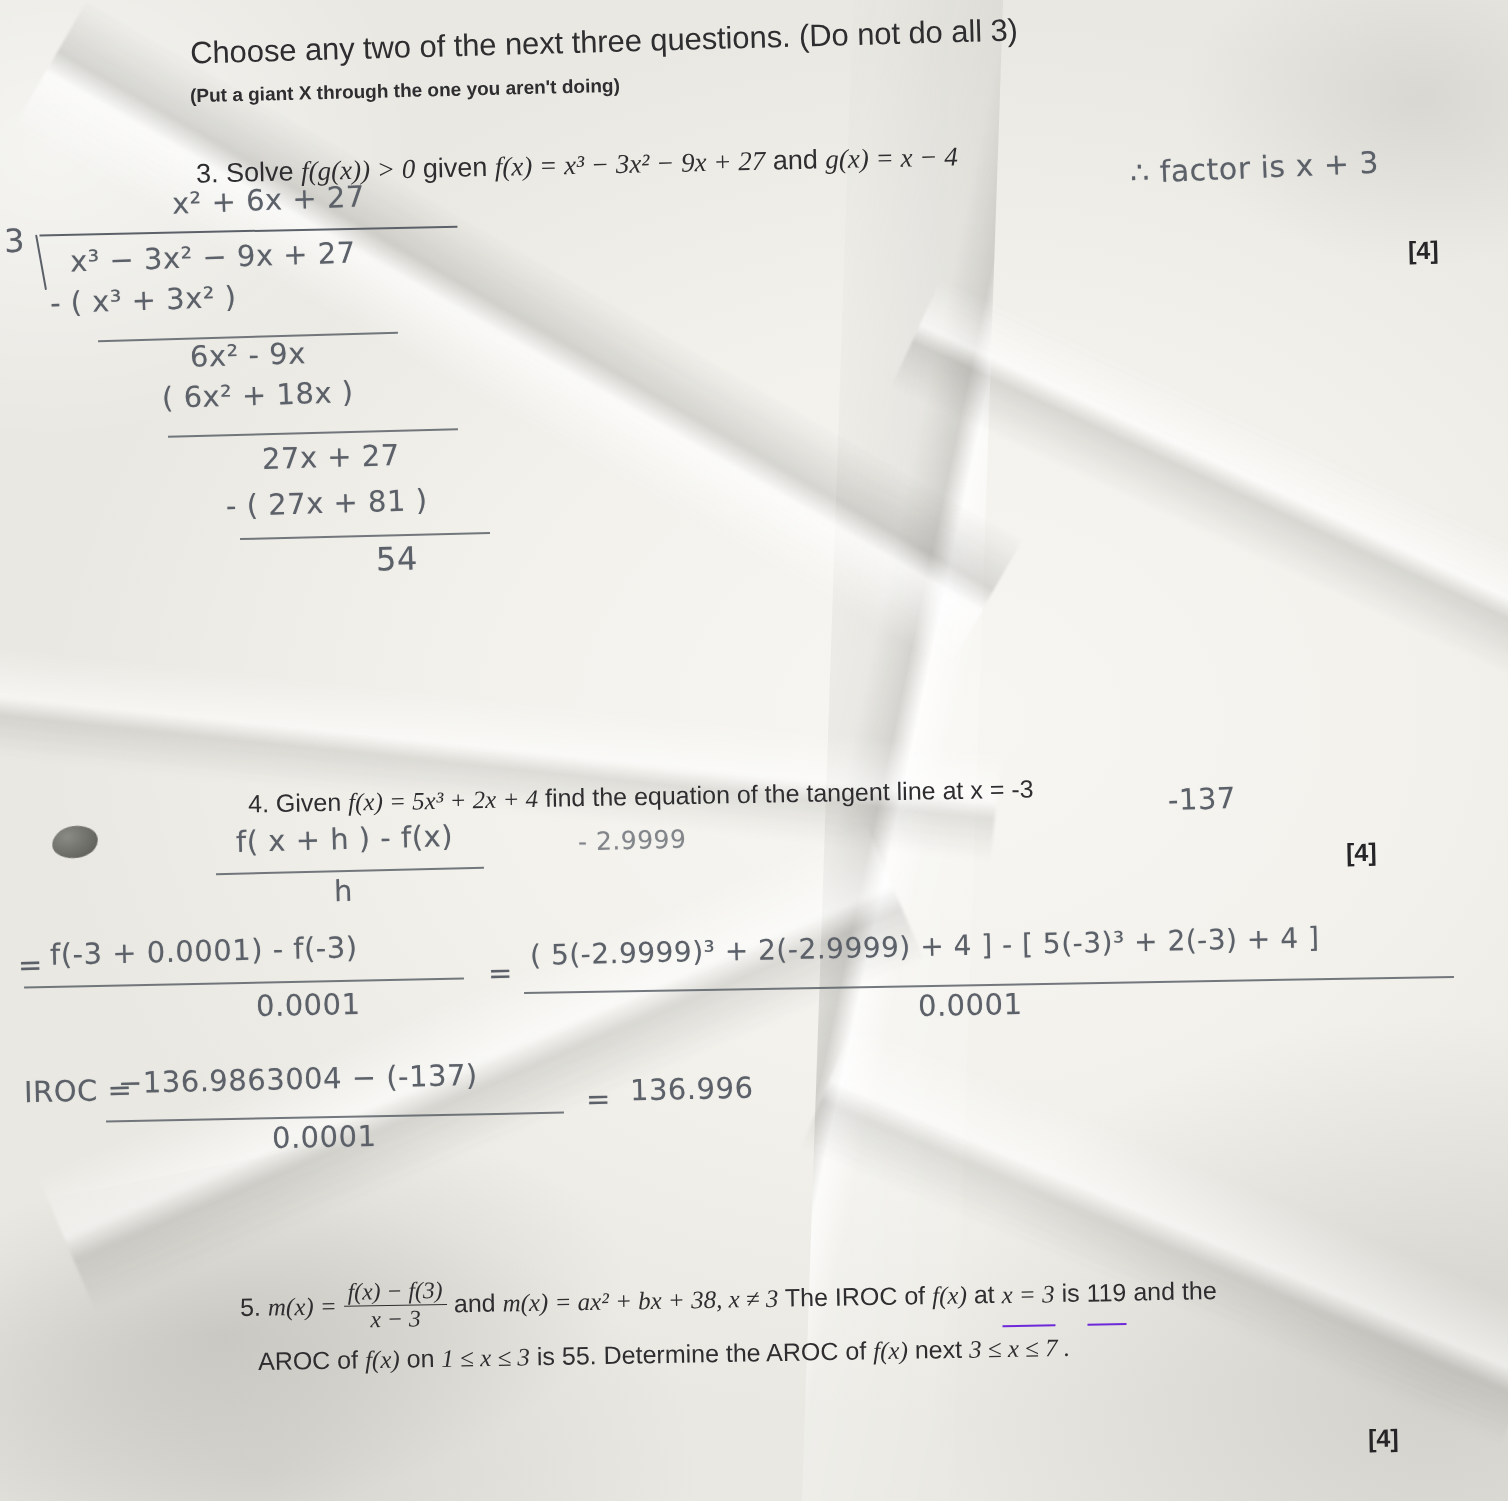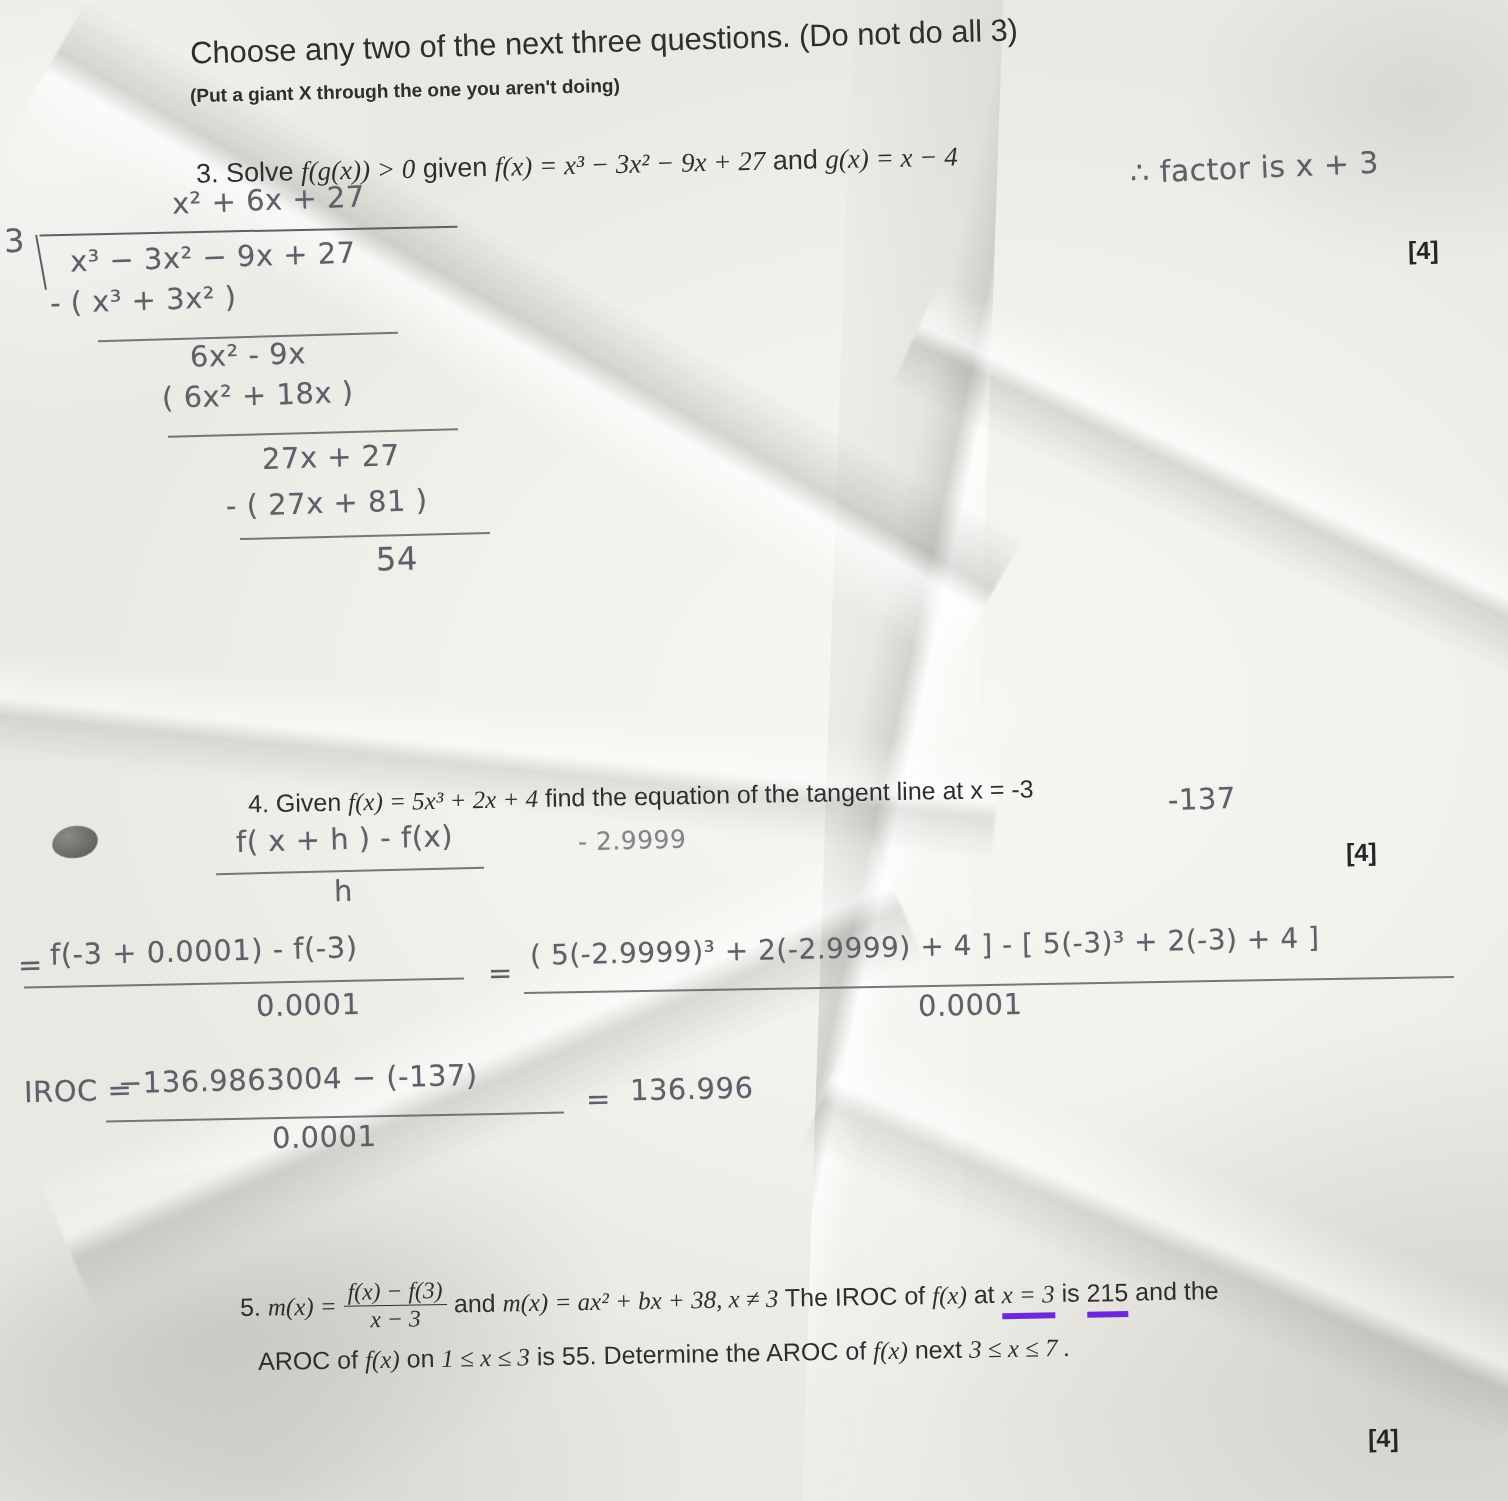--- a/index.html
+++ b/index.html
@@ -192,21 +192,21 @@
   }
   .q5-line2 {
     left: 258px; top: 1340px;
     font-size: 25px;
     transform: rotate(-1.0deg);
   }
   .marks-3 { left: 1408px; top: 236px; transform: rotate(-1.3deg); }
   .marks-4 { left: 1346px; top: 838px; transform: rotate(-1.1deg); }
   .marks-5 { left: 1368px; top: 1424px; transform: rotate(-1.0deg); }
 
-  .u-line { border-bottom: 6px solid #6d28d9; padding-bottom: 5px; }
+  .u-line { border-bottom: 2px solid #6d28d9; padding-bottom: 17px; }
 
   
   .hw {
     position: absolute;
     color: #5c6169;
     font-family: "DejaVu Sans", sans-serif;
     font-weight: 400;
     white-space: nowrap;
     letter-spacing: 0.5px;
     text-shadow: 0 0 1px rgba(92,97,105,0.35);
@@ -284,21 +284,21 @@
     <span class="num">f(x) − f(3)</span>
     <span class="den">x − 3</span>
   </span>
   <span>and</span>
   <span class="ital">m(x) = ax² + bx + 38, x ≠ 3</span>
   <span>The IROC of</span>
   <span class="ital">f(x)</span>
   <span>at</span>
   <span class="ital u-line">x = 3</span>
   <span>is</span>
-  <span class="u-line">215</span>
+  <span class="u-line">119</span>
   <span>and the</span>
 </div>
 <div class="printed q5-line2">
   <span>AROC of</span>
   <span class="ital">f(x)</span>
   <span>on</span>
   <span class="ital">1 ≤ x ≤ 3</span>
   <span>is 55.</span>
   <span>Determine the AROC of</span>
   <span class="ital">f(x)</span>

